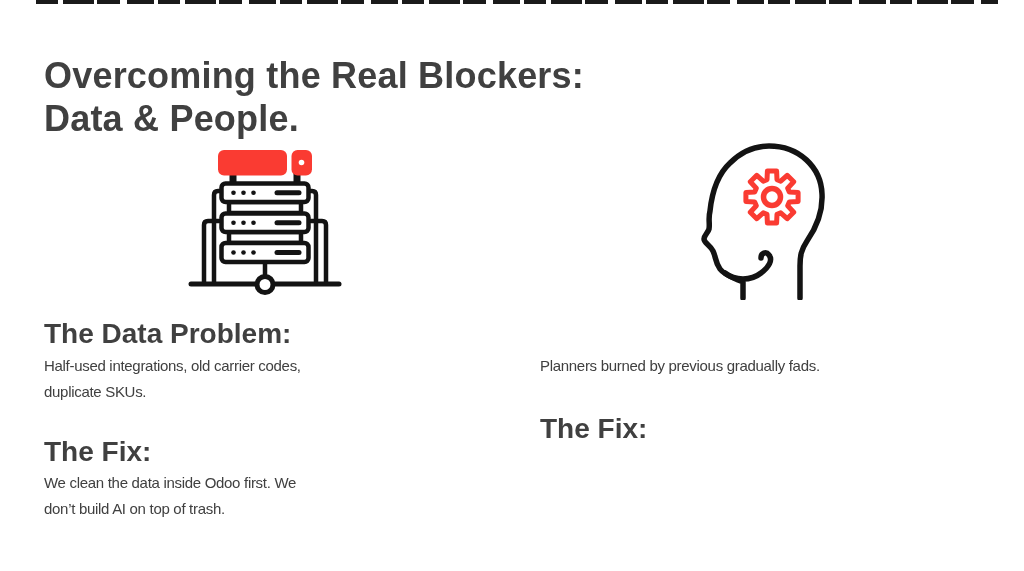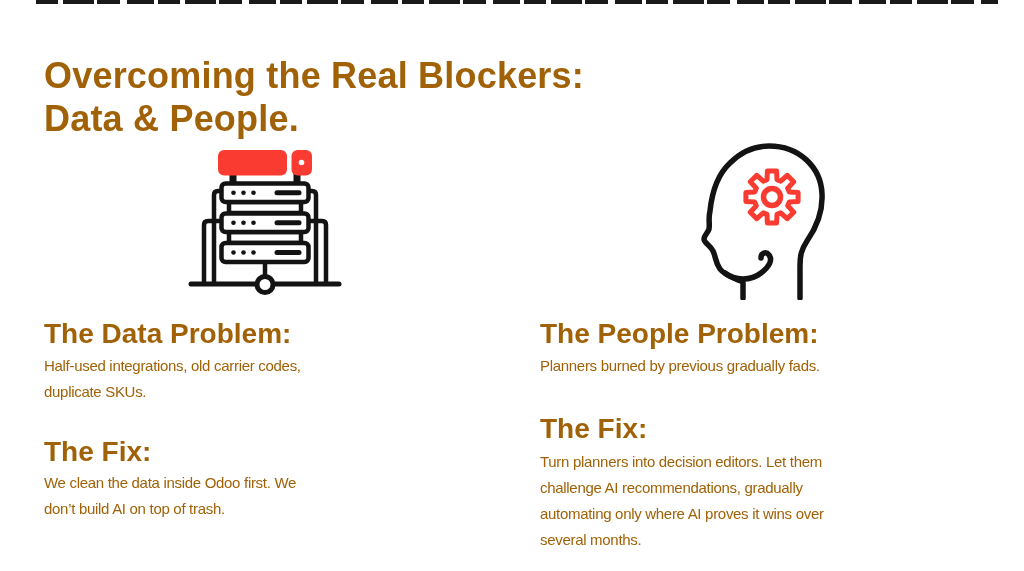--- a/index.html
+++ b/index.html
@@ -1,18 +1,18 @@
 <!DOCTYPE html>
 <html><head>
 <meta charset="utf-8">
 <style>
   html,body{margin:0;padding:0;background:#fff;}
   .slide{
     position:relative;width:1024px;height:571px;background:#ffffff;overflow:hidden;
-    font-family:"Liberation Sans",sans-serif;color:#a16207;
+    font-family:"Liberation Sans",sans-serif;color:#404040;
   }
   .top-artifact{
     position:absolute;left:36px;top:0;width:962px;height:4px;
     background:repeating-linear-gradient(90deg,
       #1a1a1a 0 22px, transparent 22px 27px,
       #1a1a1a 27px 58px, transparent 58px 61px,
       #1a1a1a 61px 84px, transparent 84px 91px,
       #1a1a1a 91px 118px, transparent 118px 122px);
   }
   .title{
@@ -118,21 +118,16 @@
     </g>
   </svg>
 
   <div class="heading" style="left:44px;top:319px">The Data Problem:</div>
   <div class="bodytext" style="left:44px;top:353px">Half-used integrations, old carrier codes,
 duplicate SKUs.</div>
   <div class="heading" style="left:44px;top:437px">The Fix:</div>
   <div class="bodytext" style="left:44px;top:470px">We clean the data inside Odoo first. We
 don’t build AI on top of trash.</div>
 
-  <div class="heading" style="left:540px;top:319px">The People Problem:</div>
   <div class="bodytext" style="left:540px;top:353px">Planners burned by previous gradually fads.</div>
   <div class="heading" style="left:540px;top:414px">The Fix:</div>
-  <div class="bodytext" style="left:540px;top:449px">Turn planners into decision editors. Let them
-challenge AI recommendations, gradually
-automating only where AI proves it wins over
-several months.</div>
 
 </div>
 
 </body></html>

